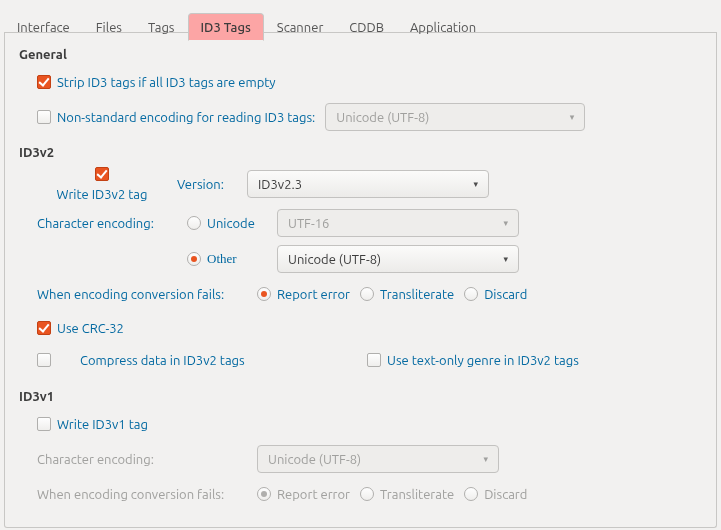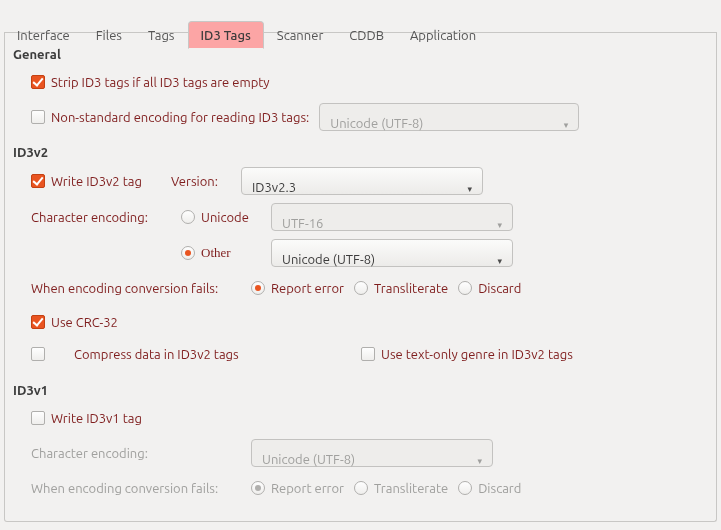--- a/index.html
+++ b/index.html
@@ -19,35 +19,35 @@
   border-bottom: 1px solid #c8c7c5;
 }
 .tab {
   padding: 6px 12px 6px 12px;
   border: 1px solid transparent;
   border-bottom: none;
   border-radius: 4px 4px 0 0;
   color: #555;
   cursor: pointer;
   position: relative;
-  top: 17px;
+  top: 9px;
 }
 .tab.active {
   background: #fca5a5;
   border-color: #c8c7c5;
   color: #3c3c3c;
   font-weight: 500;
   border-bottom: 1px solid #f2f1f0;
 }
 .panel {
   border: 1px solid #c8c7c5;
   border-top: none;
   border-radius: 0 0 3px 3px;
   background: #f2f1f0;
-  padding: 10px 14px 12px 8px;
+  padding: 10px 14px 12px 14px;
 }
 .section-head {
   font-weight: bold;
   color: #3c3c3c;
   margin: 4px 0 8px 0;
 }
 .row {
   display: flex;
   align-items: center;
   gap: 10px;
@@ -96,24 +96,24 @@
 .rcircle.checked::after {
   content: "";
   width: 6px; height: 6px;
   border-radius: 50%;
   background: #e95420;
 }
 .disabled, .disabled .label, .disabled .select, .disabled span {
   color: #a0a09e !important;
 }
 .disabled .rcircle.checked::after { background: #b0afad; }
-.label { color: #7f1d1d; }
+.label { color: #0369a1; }
 .select {
   display: inline-flex;
-  align-items: flex-end;
+  align-items: center;
   justify-content: space-between;
   min-width: 200px;
   height: 28px;
   padding: 0 10px;
   border: 1px solid #c3c2c0;
   border-radius: 4px;
   background: linear-gradient(#fbfbfa,#ecebe9);
   color: #3c3c3c;
   cursor: pointer;
 }
@@ -176,21 +176,21 @@
       </span>
       <span class="select disabled" style="width:260px;">
         <span>Unicode (UTF-8)</span>
         <span class="tri">▾</span>
       </span>
     </div>
 
     <div class="section-head" style="margin-top:14px;">ID3v2</div>
 
     <div class="row">
-      <span class="checkbox" style="min-width:130px;">
+      <span class="checkbox" style="min-width:130px;flex-direction:column;">
         <span class="cbox checked"></span>
         <span class="label">Write ID3v2 tag</span>
       </span>
       <span class="label" style="min-width:60px;">Version:</span>
       <span class="select wide">
         <span>ID3v2.3</span>
         <span class="tri">▾</span>
       </span>
     </div>
 

